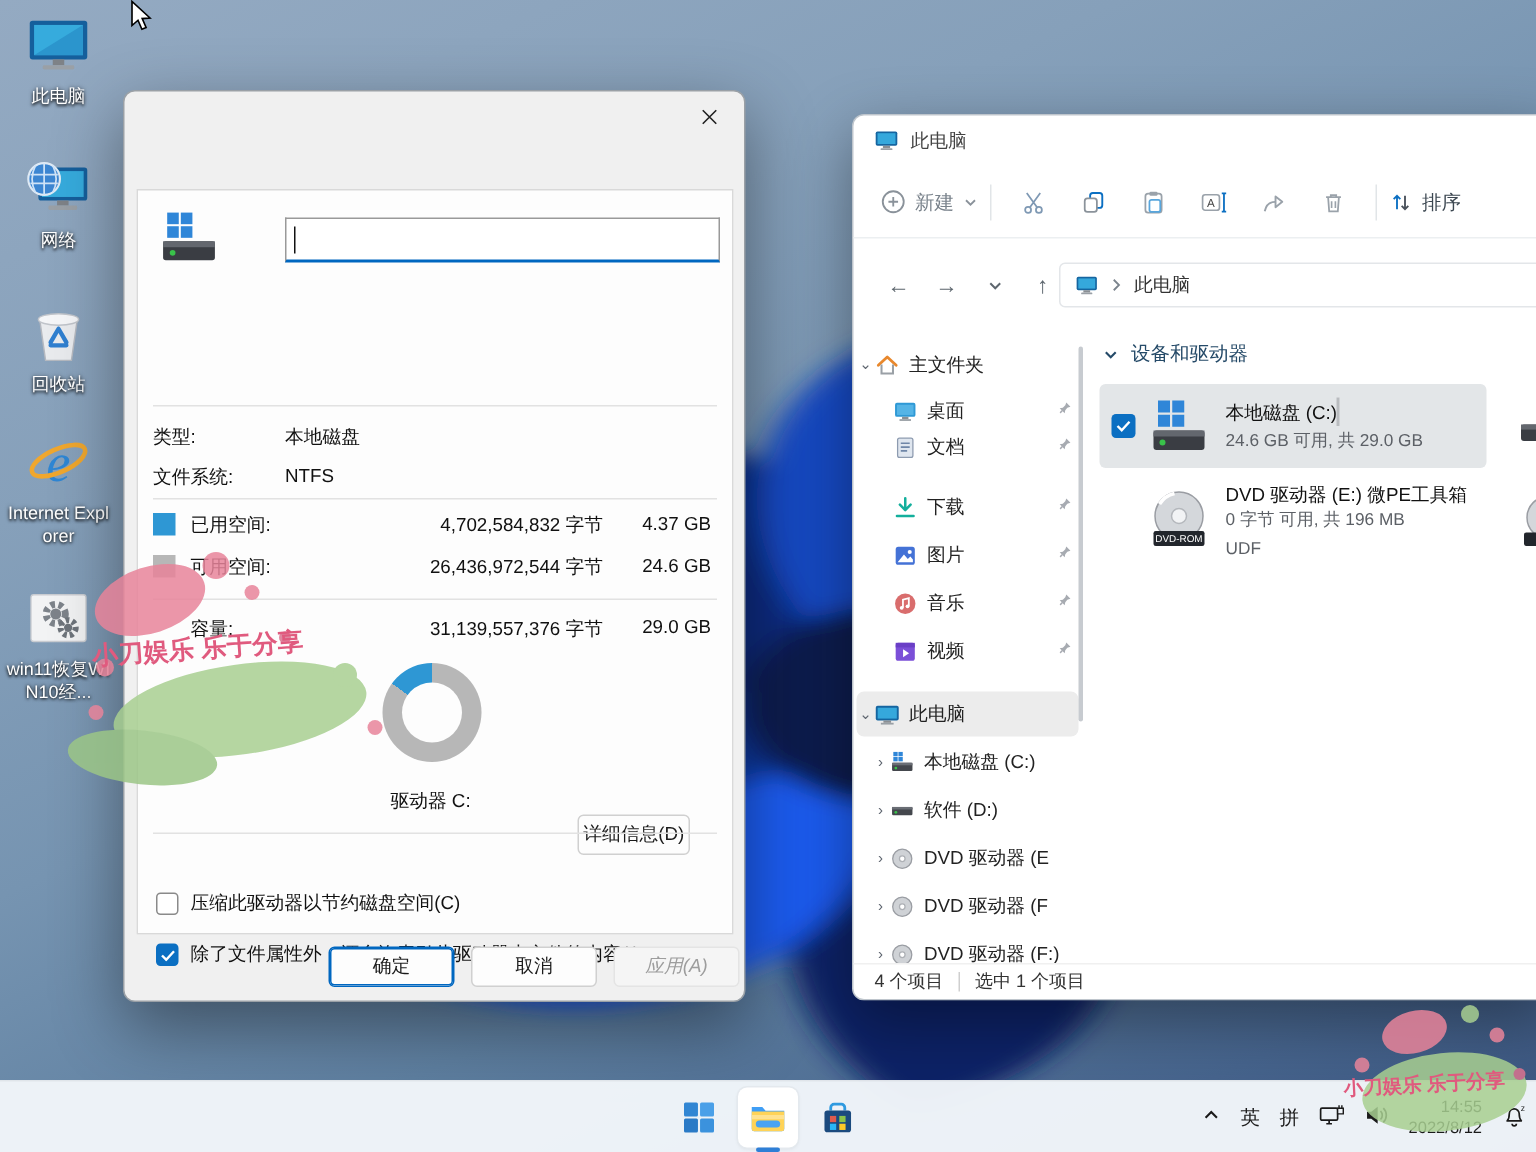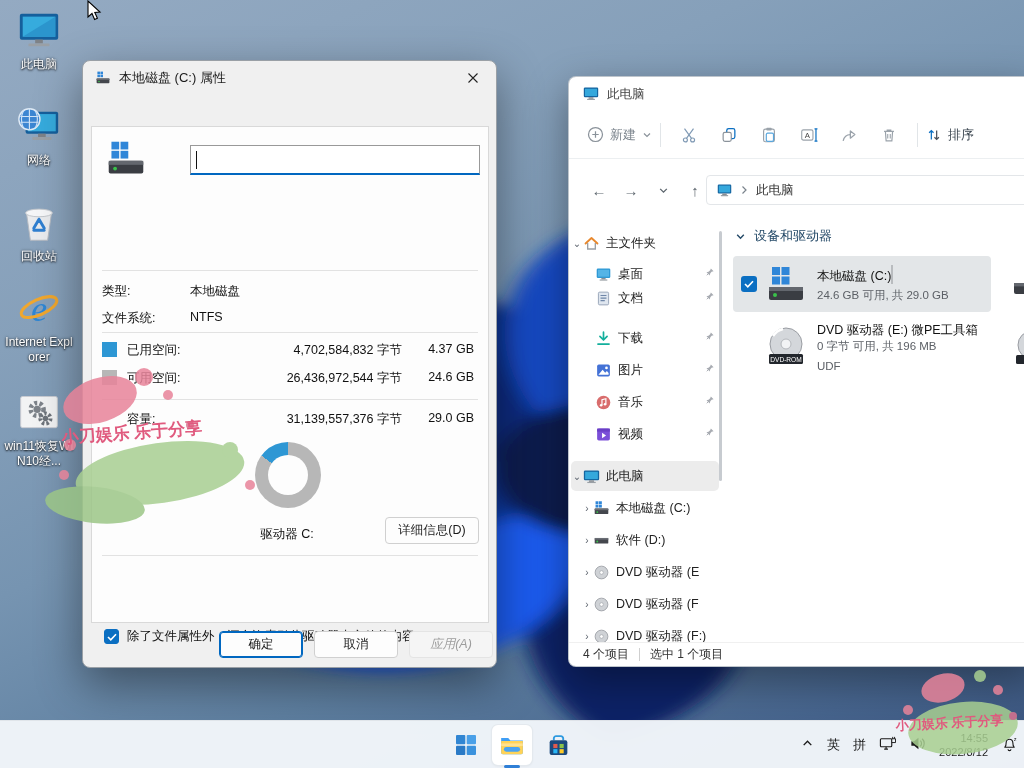--- a/index.html
+++ b/index.html
@@ -76,21 +76,21 @@
   .urow { position:absolute; left:10px; right:14px; display:flex; align-items:flex-start; font-size:12.5px; color:#111; }
   .swatch { width:15px; height:15px; margin-right:10px; flex:none; }
   .ulabel { width:95px; }
   .ubytes { flex:1; text-align:right; }
   .usize { width:72px; text-align:right; }
   .donut { position:absolute; left:163px; top:315px; width:66px; height:66px; border-radius:50%; }
   .donut::after { content:''; position:absolute; inset:13px; background:#fdfdfd; border-radius:50%; }
   .drive-cap { position:absolute; left:120px; top:399px; width:150px; text-align:center; font-size:12.5px; color:#111; }
   .btn { background:#fdfdfd; border:1px solid #d0d0d0; border-radius:4px; font-size:12.5px; color:#1a1a1a;
          display:flex; align-items:center; justify-content:center; font-family:inherit; }
-  .details-btn { position:absolute; left:293px; top:390px; width:94px; height:27px; }
+  .details-btn { position:absolute; left:293px; top:416px; width:75px; height:27px; }
   .chkrow { position:absolute; left:12px; display:flex; align-items:center; gap:8px; font-size:12.5px; color:#111; }
   .win-check { width:15px; height:15px; border:1px solid #8a8a8a; border-radius:3px; background:#fff; flex:none;
                display:flex; align-items:center; justify-content:center; }
   .win-check.checked { background:#0b6fc2; border-color:#0b6fc2; }
   .dlg-footer { position:absolute; left:0; bottom:0; right:0; height:46px; }
   .fbtn { position:absolute; top:10px; width:84px; height:27px; }
   .fbtn.default { border:1px solid #0067c0; box-shadow:inset 0 0 0 1px #0067c0; }
   .fbtn.disabled { color:#9d9d9d; background:#f5f5f5; border-color:#e4e4e4;font-style:italic; }
 
   
@@ -534,32 +534,20 @@
   </div>
 
   <div class="exp-status">
     <span>4 个项目</span>
     <span class="st-sep"></span>
     <span>选中 1 个项目</span>
   </div>
 </div>
 
 <div class="dialog">
-  <div class="dlg-titlebar">
-    <svg width="16" height="16" viewBox="0 0 20 20">
-        <rect x="3" y="2" width="3.2" height="3.2" fill="#2f86d8"></rect>
-        <rect x="6.8" y="2" width="3.2" height="3.2" fill="#2f86d8"></rect>
-        <rect x="3" y="5.8" width="3.2" height="3.2" fill="#2f86d8"></rect>
-        <rect x="6.8" y="5.8" width="3.2" height="3.2" fill="#2f86d8"></rect>
-        <rect x="2" y="10.5" width="16" height="6" rx="1" fill="#44474d"></rect>
-        <rect x="2" y="10.5" width="16" height="1.8" fill="#6a6e75"></rect>
-        <circle cx="5" cy="14.3" r="1" fill="#39c24a"></circle>
-      </svg>
-    <span class="dlg-title">本地磁盘 (C:) 属性</span>
-  </div>
   <span class="dlg-close">
     <svg width="12" height="12" viewBox="0 0 12 12">
         <path d="M1.5 1.5 L10.5 10.5 M10.5 1.5 L1.5 10.5" stroke="#222" stroke-width="1.1"></path>
       </svg>
   </span>
 
 
   <div class="page">
     <span class="pg-driveicon">
       <svg width="40" height="40" viewBox="0 0 44 44">
@@ -609,20 +597,26 @@
       <span class="ubytes">31,139,557,376 字节</span>
       <span class="usize">29.0 GB</span>
     </div>
 
     <span class="donut" style="background: conic-gradient(rgb(183, 183, 183) 0deg, rgb(183, 183, 183) 306deg, rgb(46, 151, 212) 306deg, rgb(46, 151, 212) 360deg);"></span>
     <span class="drive-cap">驱动器 C:</span>
     <button class="btn details-btn">详细信息(D)</button>
 
     <span class="sep" style="top:428px"></span>
 
+    <div class="chkrow" style="top:467px">
+      <span class="win-check">
+        
+      </span>
+      <span>压缩此驱动器以节约磁盘空间(C)</span>
+    </div>
     <div class="chkrow" style="top:501px">
       <span class="win-check checked">
         <svg class="chk-mark" width="10" height="8" viewBox="0 0 10 8" style="display: block;">
             <path d="M1 4 L3.8 6.8 L9 1.2" stroke="#fff" stroke-width="1.6" fill="none"></path>
           </svg>
       </span>
       <span>除了文件属性外，还允许索引此驱动器上文件的内容(I)</span>
     </div>
   </div>
 

